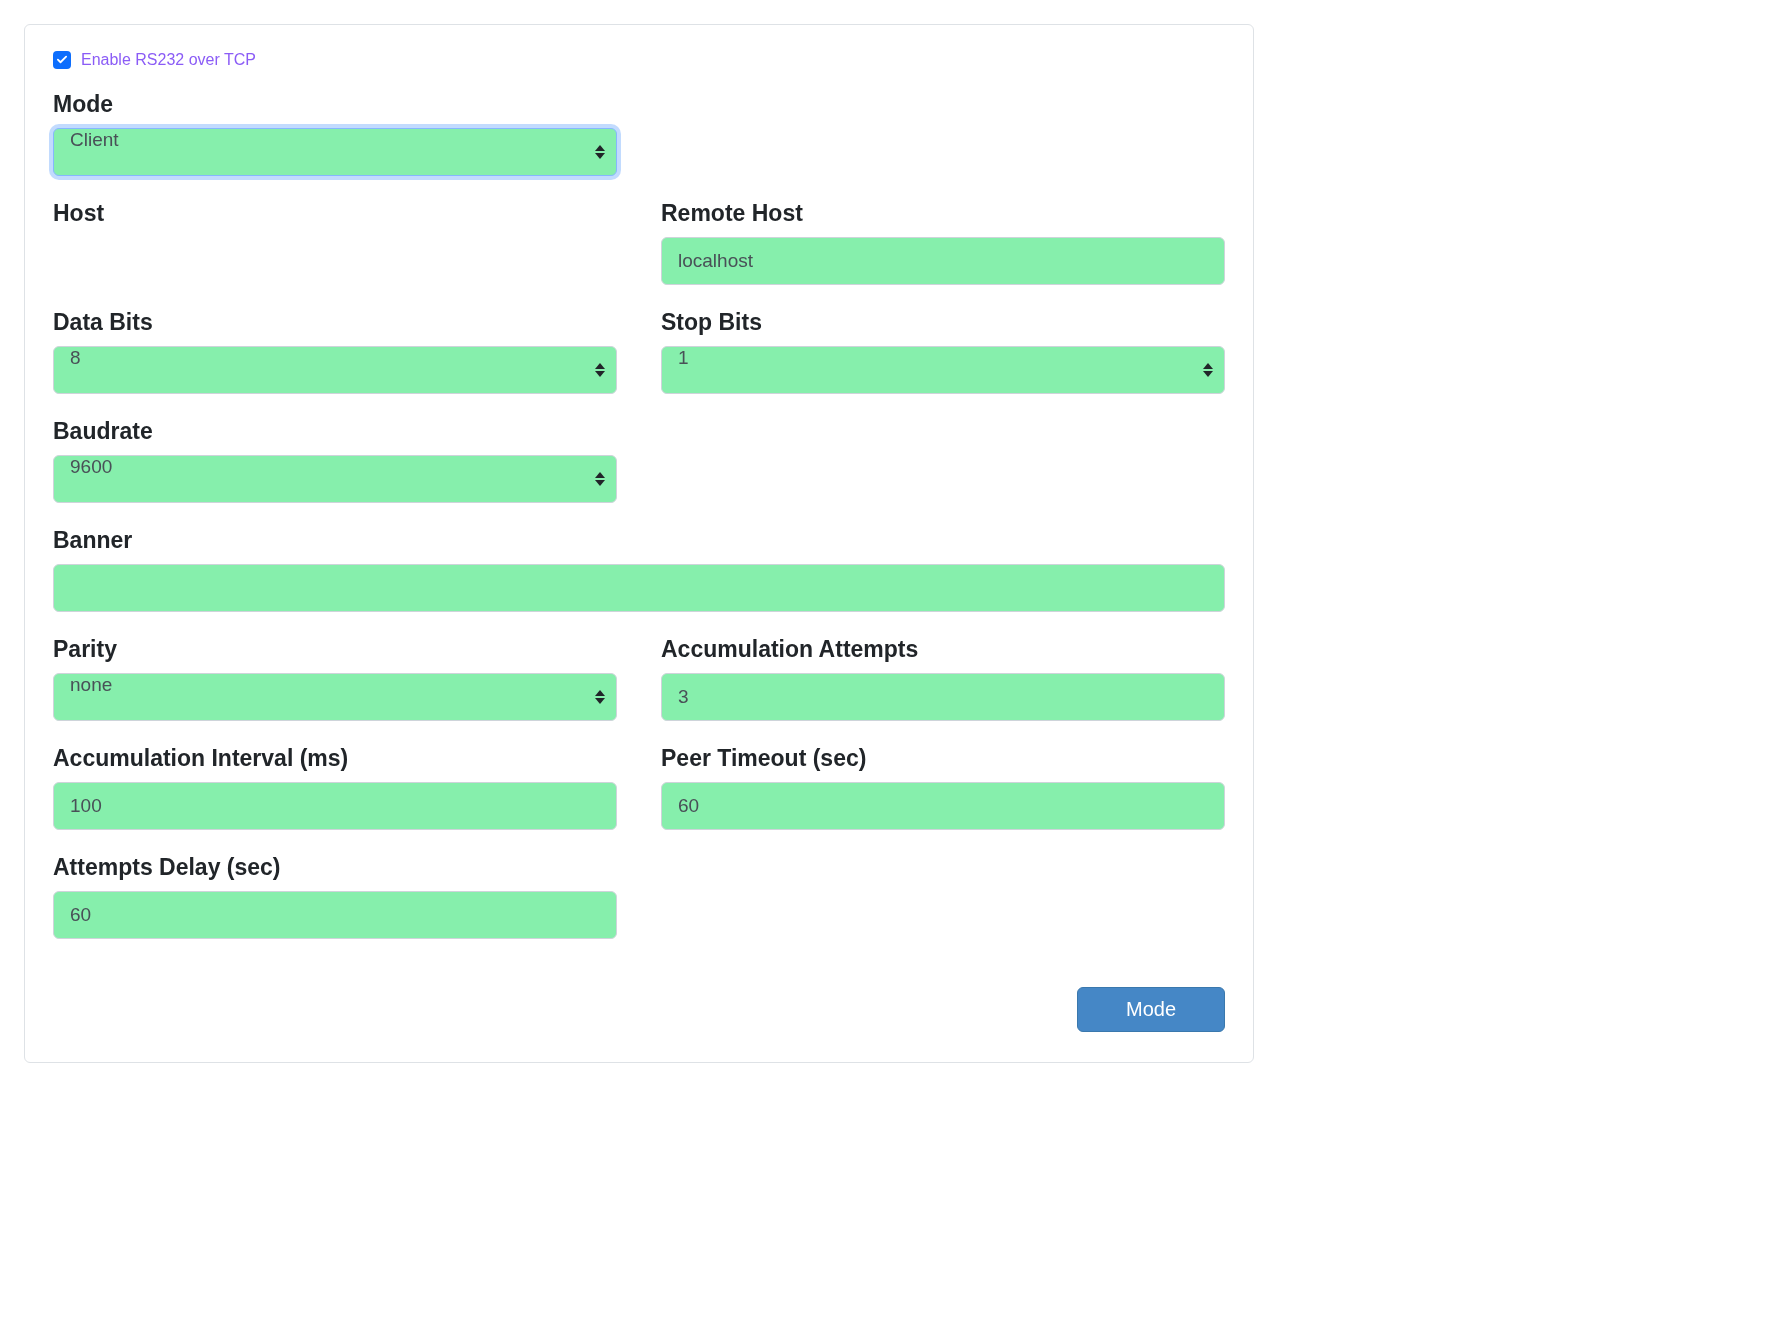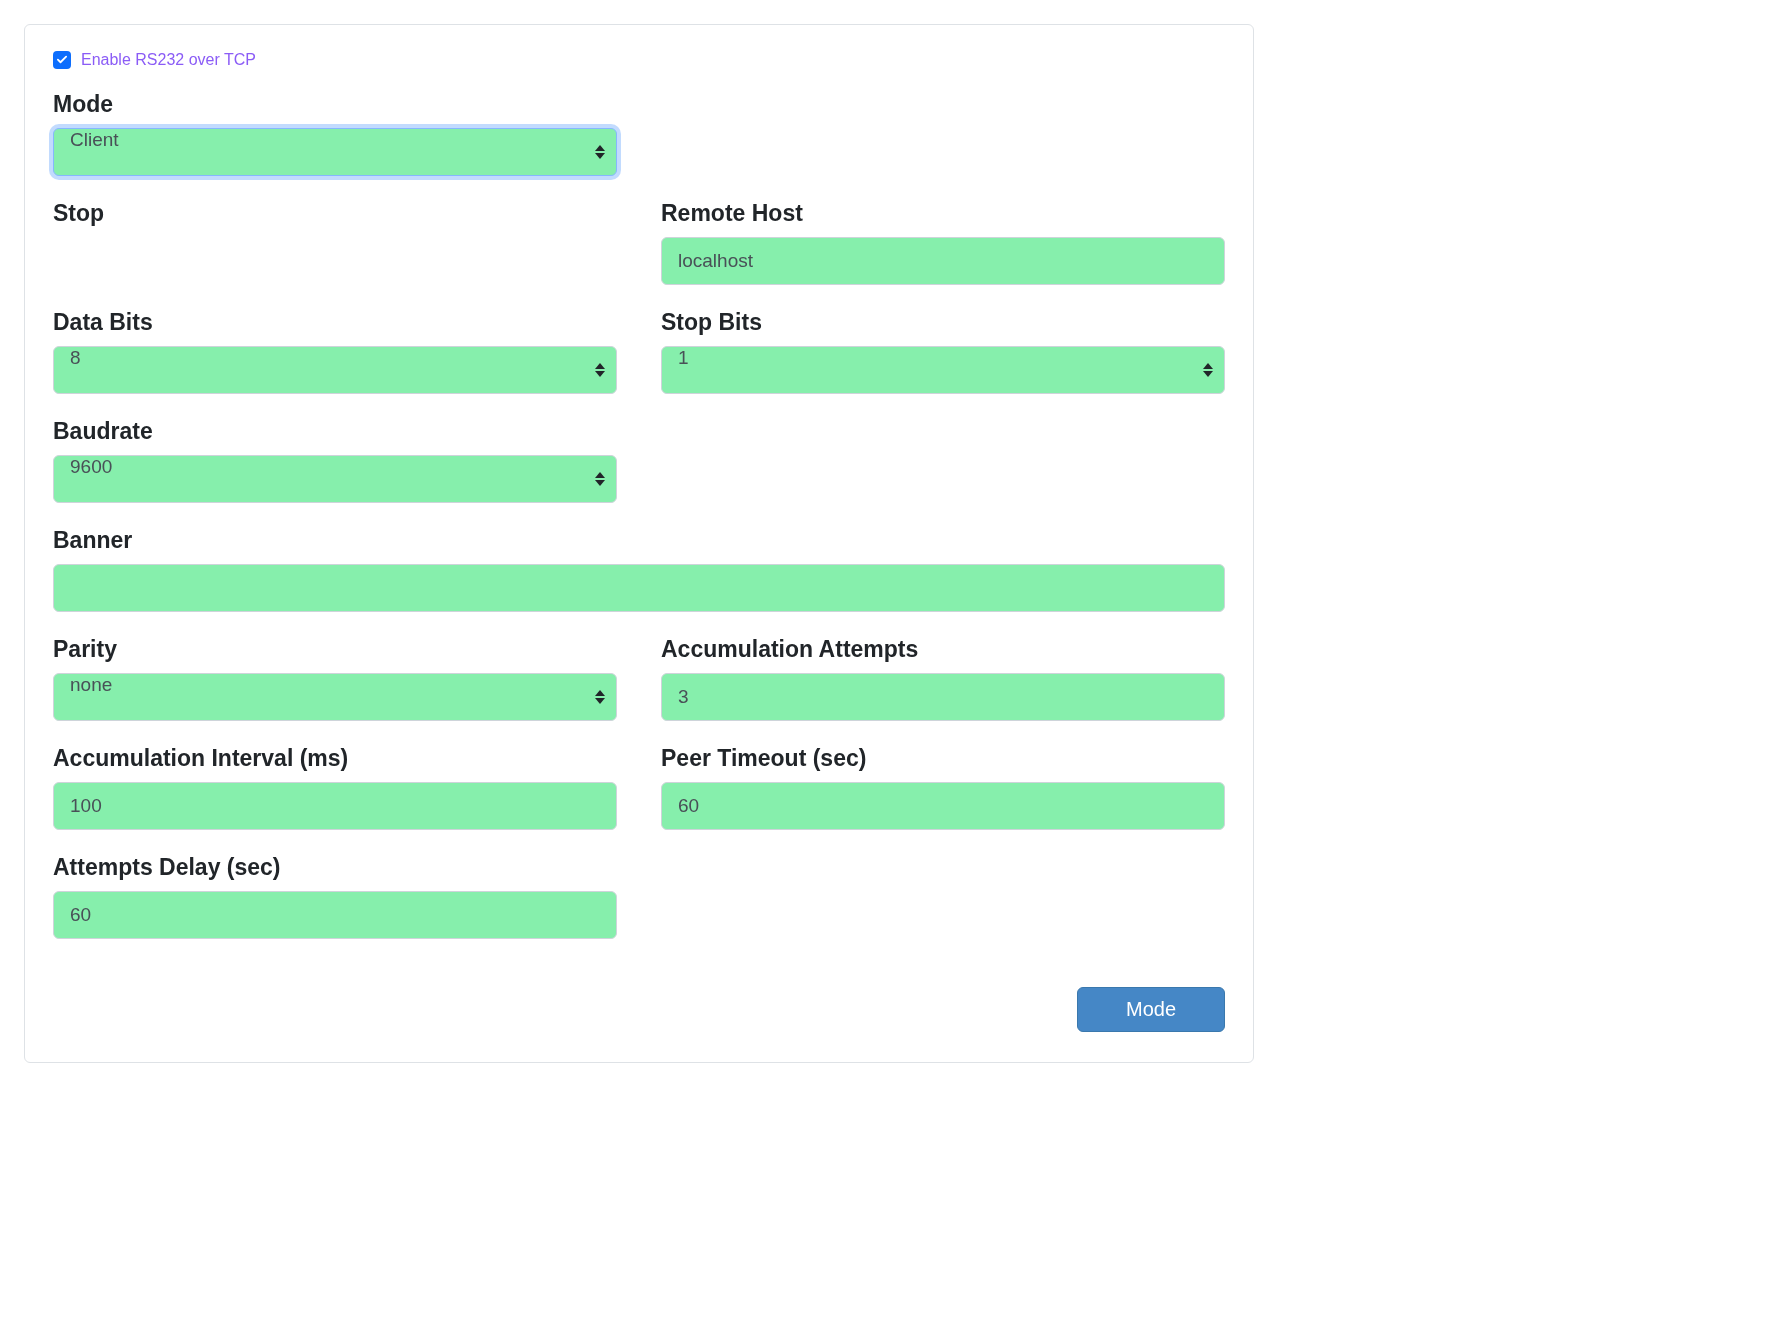--- a/index.html
+++ b/index.html
@@ -131,21 +131,21 @@
         <div class="select focused">Client</div>
         <div class="spinner">
             <div class="tri-up"></div>
             <div class="tri-down"></div>
           </div>
       </div>
     </div>
     <div></div>
 
     <div class="field">
-      <span class="field-label">Stop</span>
+      <span class="field-label">Host</span>
     </div>
     <div class="field">
       <span class="field-label">Remote Host</span>
       <div class="control">
         <input class="input" value="localhost" style="">
       </div>
     </div>
 
     <div class="field">
       <span class="field-label">Data Bits</span>

